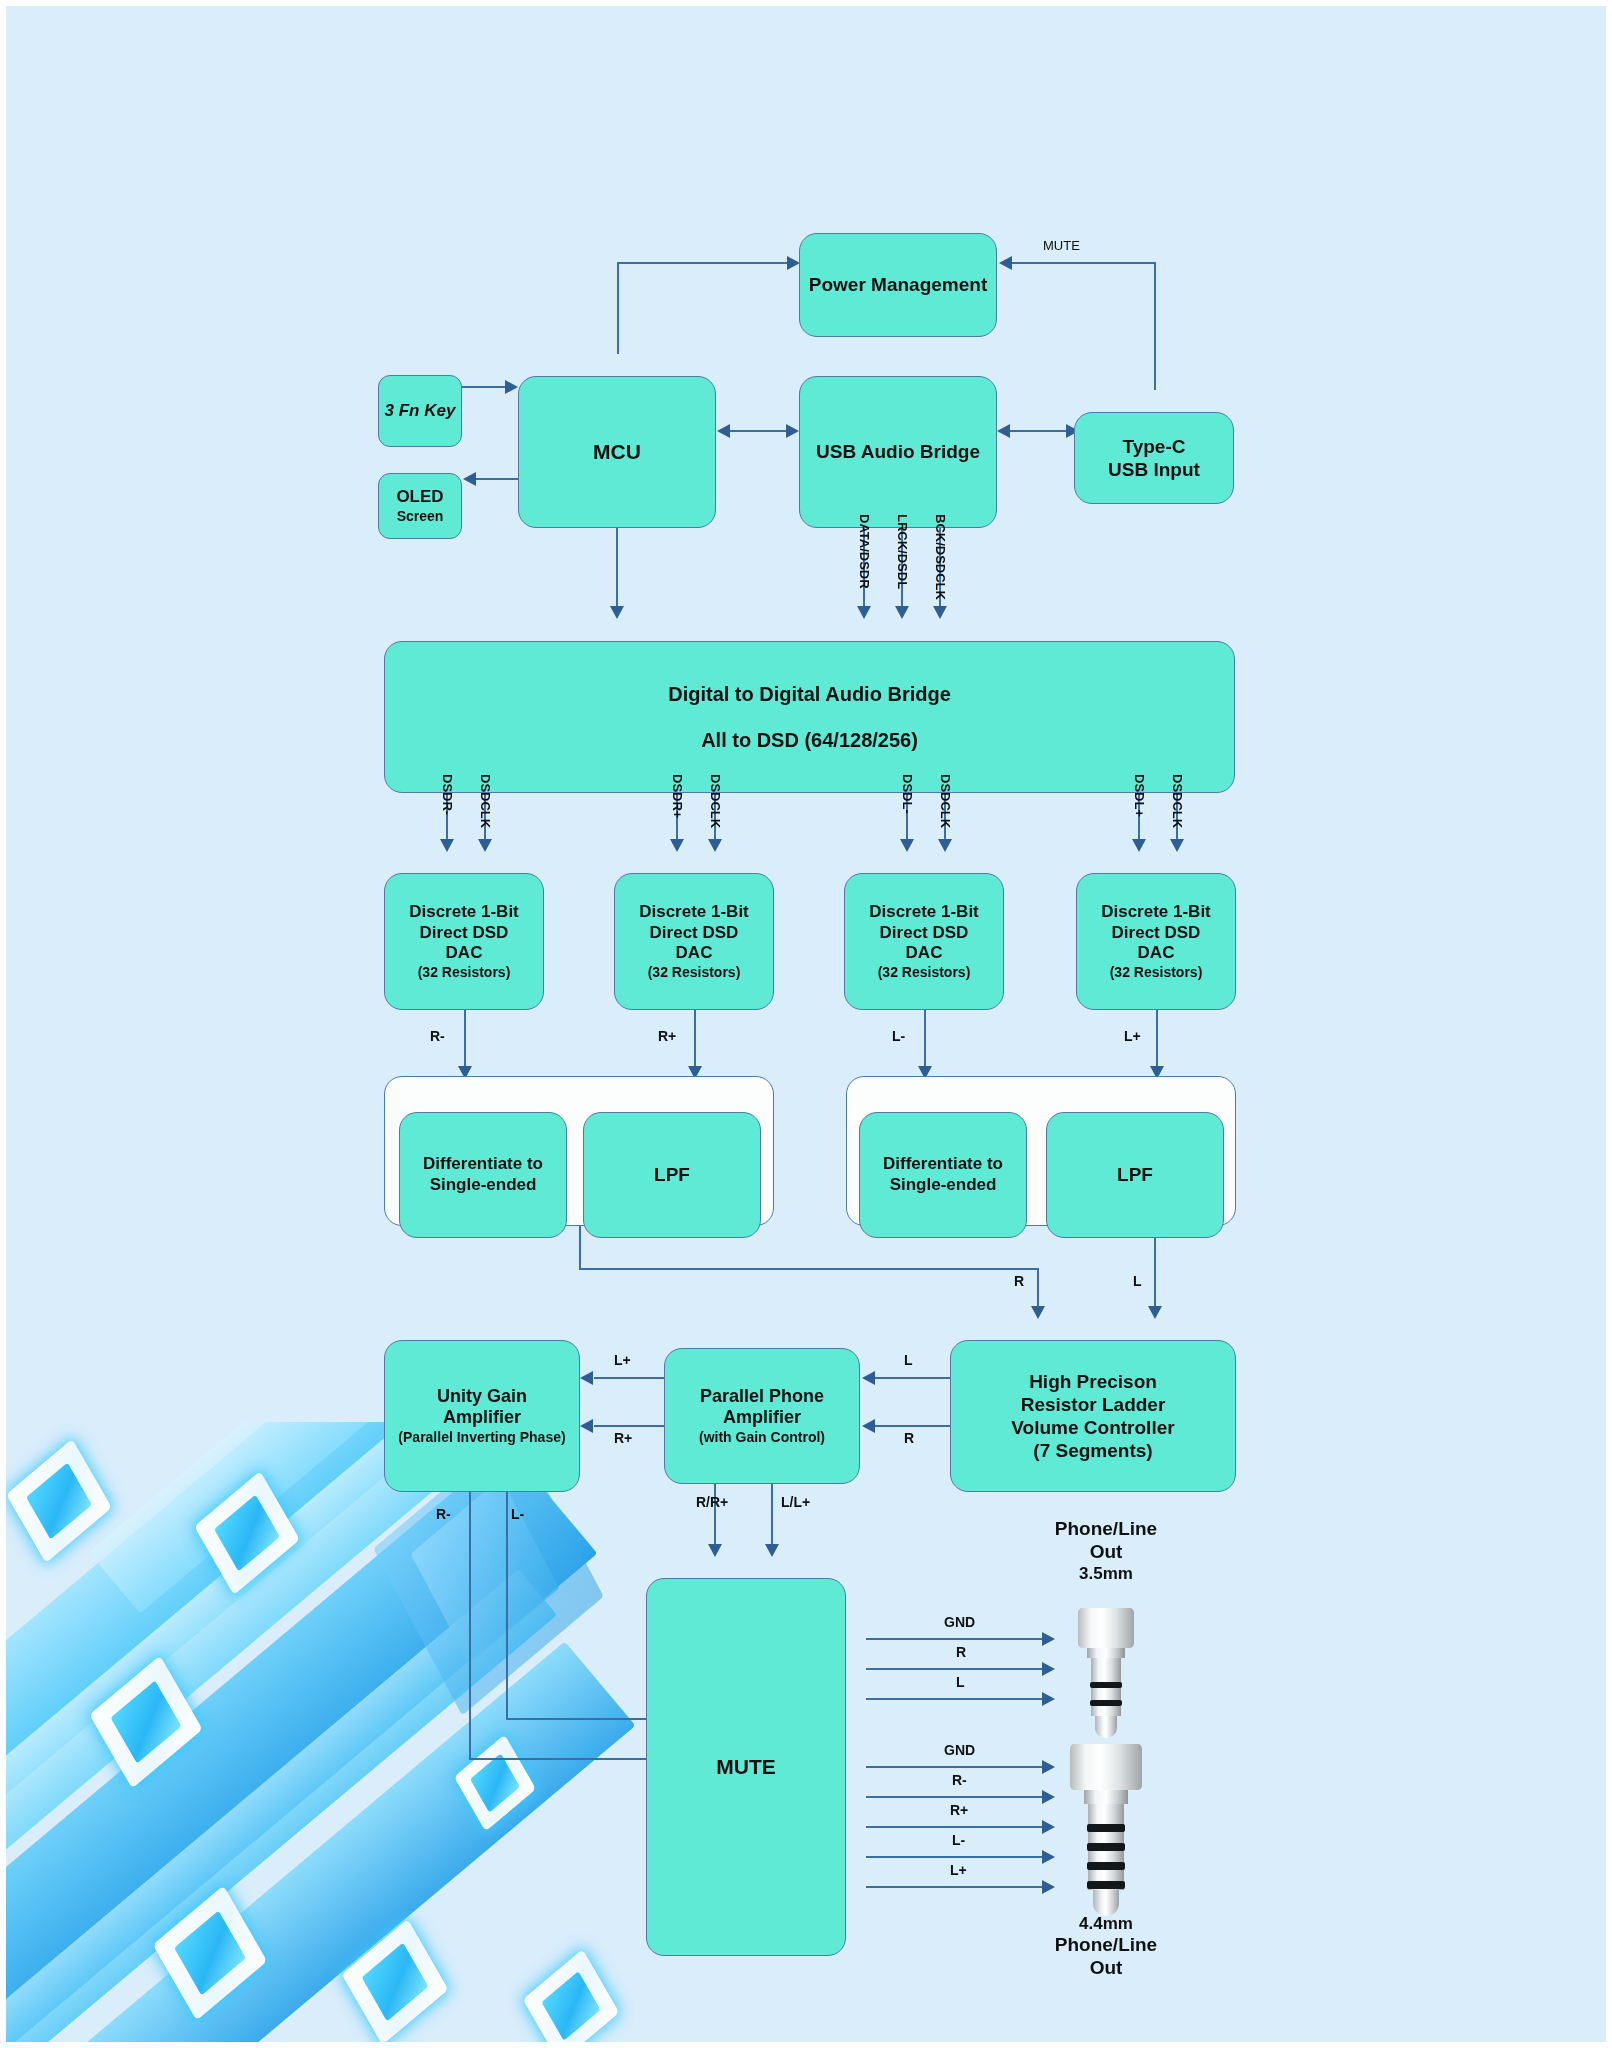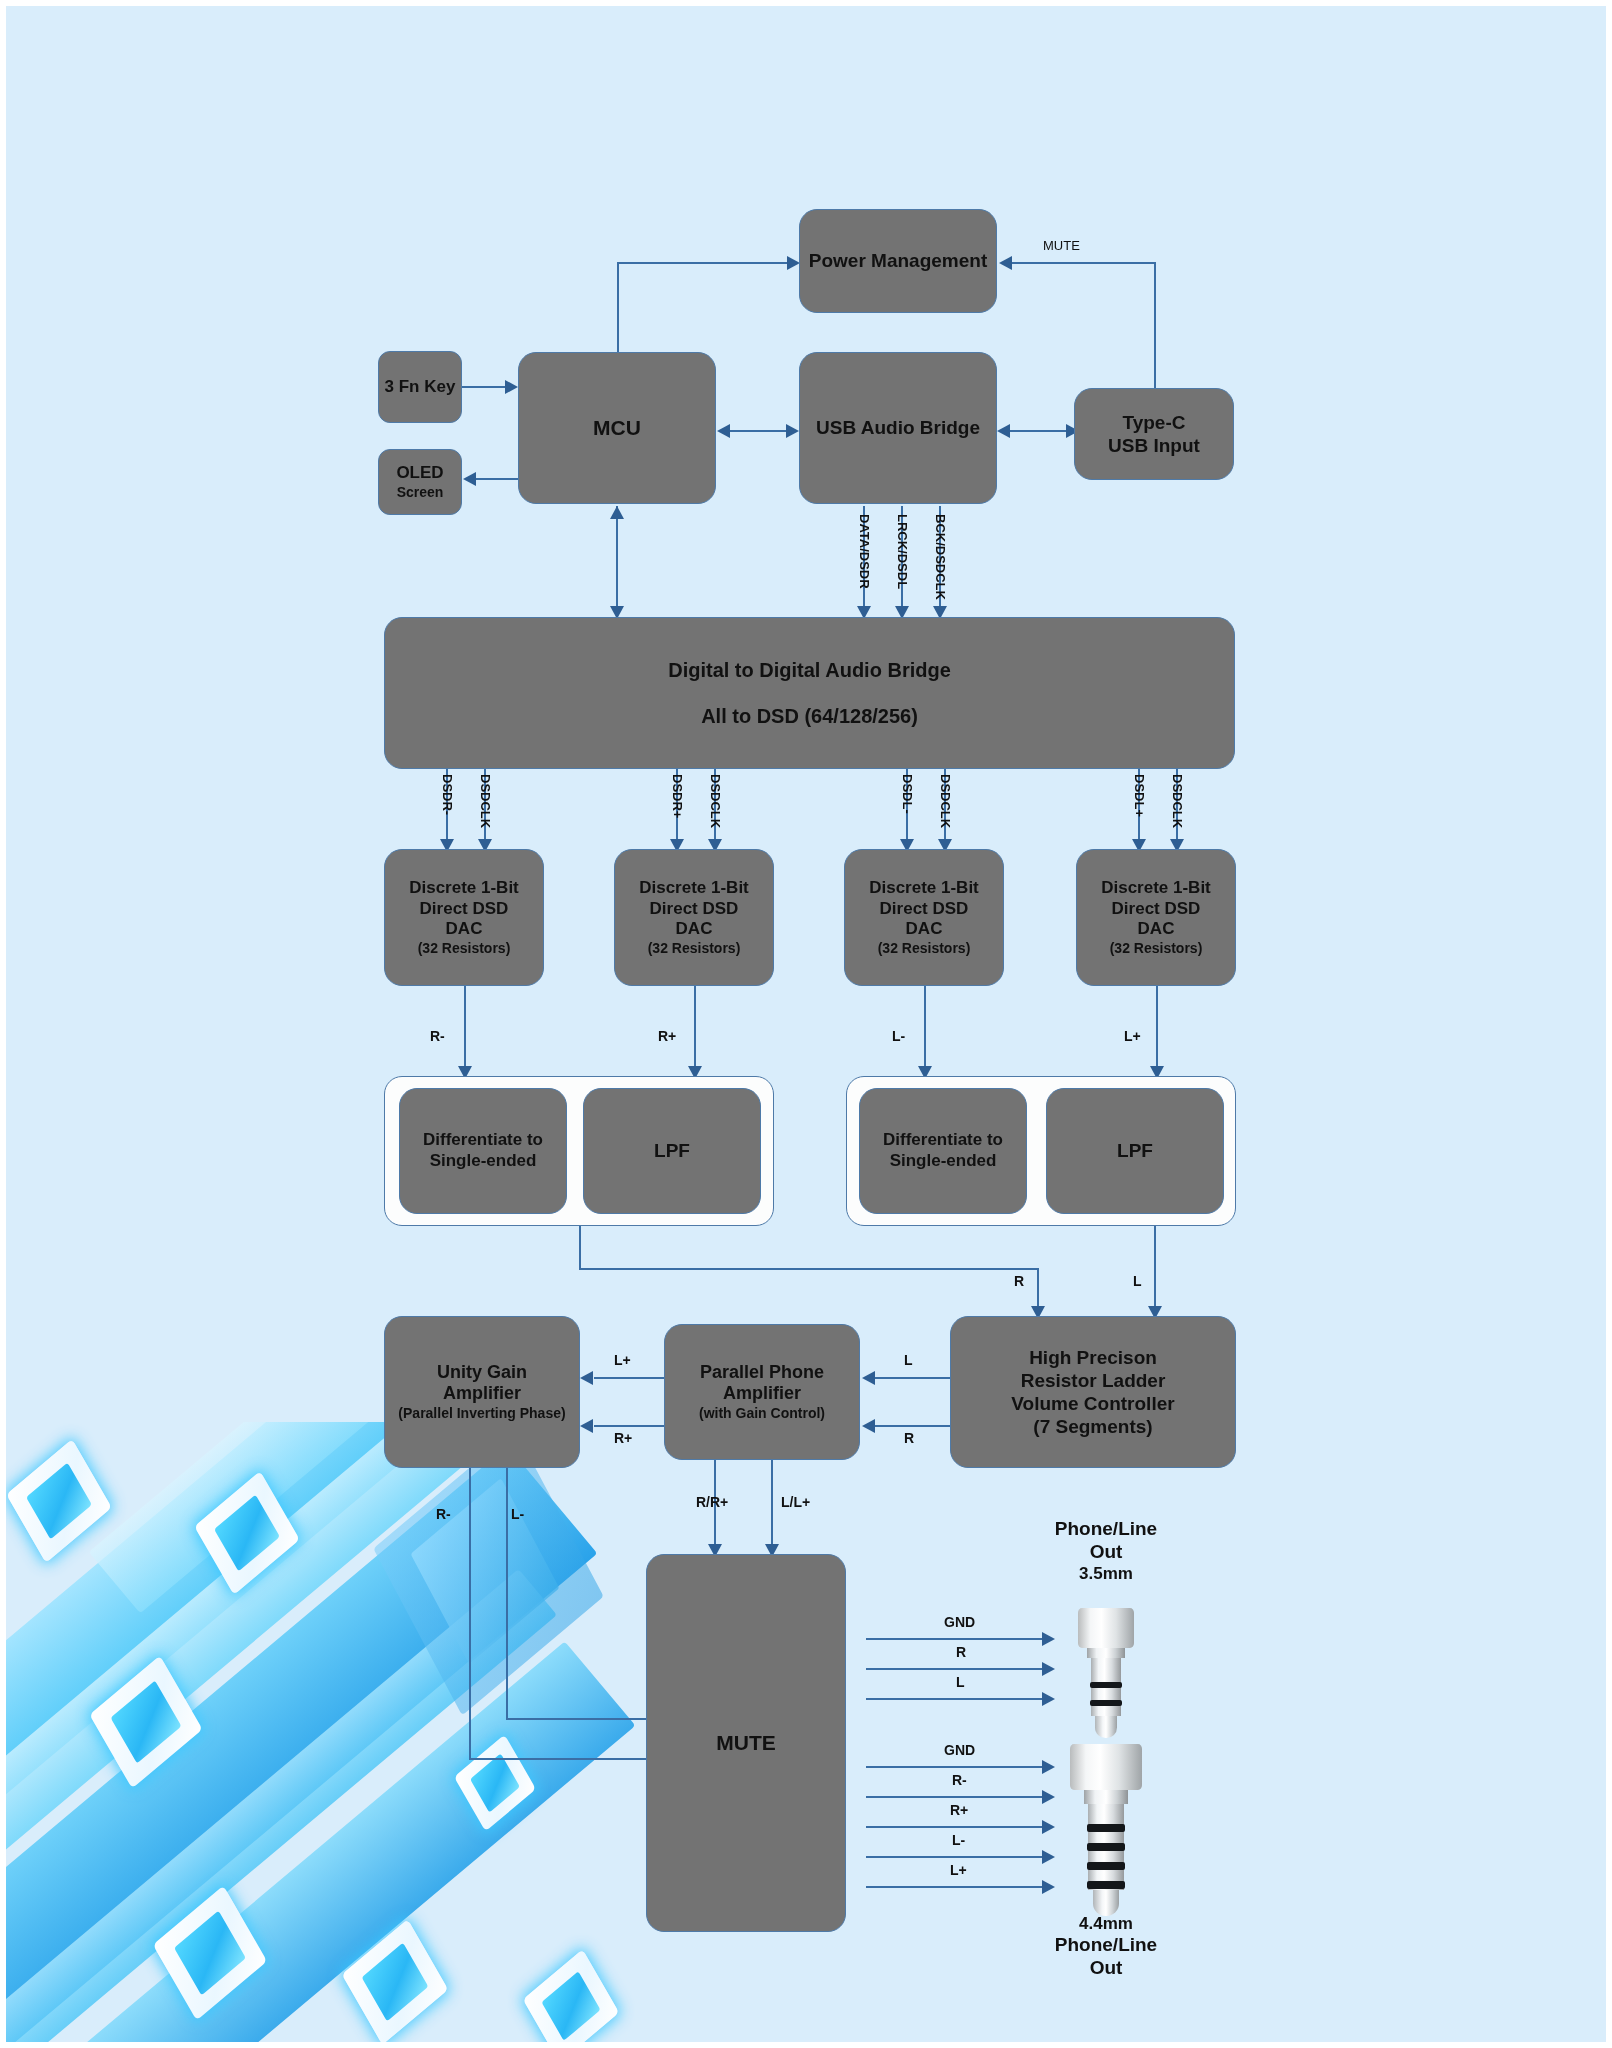--- a/index.html
+++ b/index.html
@@ -37,31 +37,32 @@
     display:flex;align-items:center;justify-content:center;
   }
   #decor .chiplet i{
     display:block;width:62%;height:62%;
     background:linear-gradient(150deg,#53d8ff 0%,#2ab7f5 55%,#7fe4ff 100%);
     border-radius:3px;
   }
   
   .box{
     position:absolute;
-    background:#737373;
+    background:#5eead4;
     border:1.6px solid #4e7aa8;
     border-radius:18px;
     box-sizing:border-box;
     display:flex;flex-direction:column;
     align-items:center;justify-content:center;
     text-align:center;
     color:#111;
     font-weight:bold;
     line-height:1.22;
     z-index:6;
+    margin-top:24px;
   }
   .box .sub{font-size:14px;font-weight:bold;}
   .grp{
     position:absolute;
     background:#fcfdfd;
     border:1.6px solid #4e7aa8;
     border-radius:18px;
     box-sizing:border-box;
     z-index:5;
   }
@@ -146,21 +147,21 @@
         <i></i>
       </div>
     <div style="position:absolute;left:400px;top:58px;width:185px;height:185px;transform:rotate(-40deg) skewX(-12deg);background:linear-gradient(150deg,rgba(120,205,250,.55),rgba(40,160,230,.5));border-radius:4px;"></div>
     <div style="position:absolute;left:430px;top:88px;width:118px;height:122px;transform:rotate(-40deg) skewX(-12deg);background:linear-gradient(150deg,rgba(150,220,255,.75),rgba(60,175,235,.7));border-radius:3px;"></div>
   </div>
 
   <div class="box" style="left:793px;top:203px;width:198px;height:104px;font-size:19px;">
     <span>Power Management</span>
   </div>
 
-  <div class="box" style="left:372px;top:345px;width:84px;height:72px;font-size:17px;border-radius:12px;">
+  <div class="box" style="left:372px;top:345px;width:84px;height:72px;font-size:17px;border-radius:12px;font-style:italic;">
     <span>3 Fn Key</span>
   </div>
 
   <div class="box" style="left:372px;top:443px;width:84px;height:66px;font-size:17px;border-radius:12px;">
     <span>OLED</span>
     <span class="sub">Screen</span>
   </div>
 
   <div class="box" style="left:512px;top:346px;width:198px;height:152px;font-size:21px;">
     <span>MCU</span>

